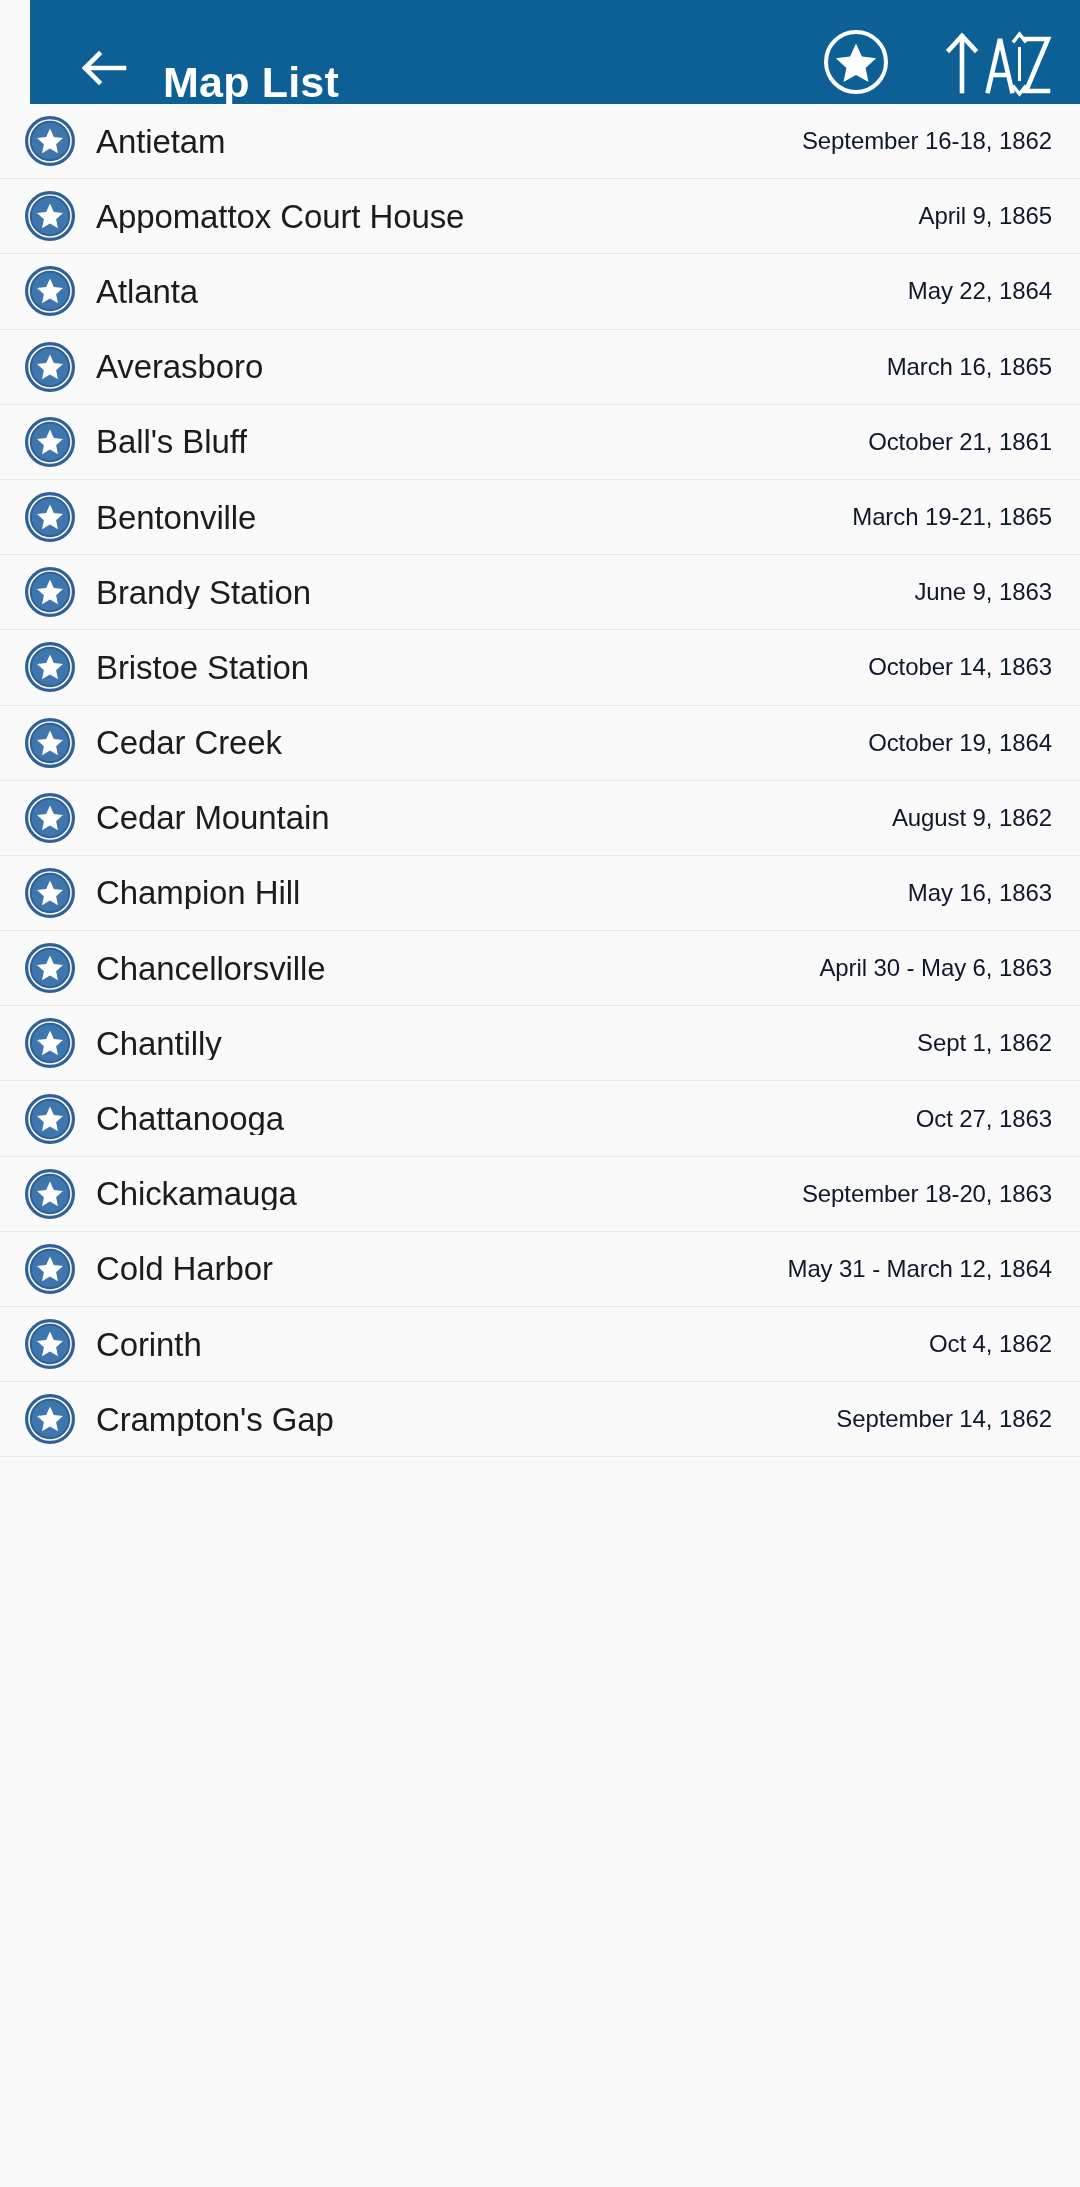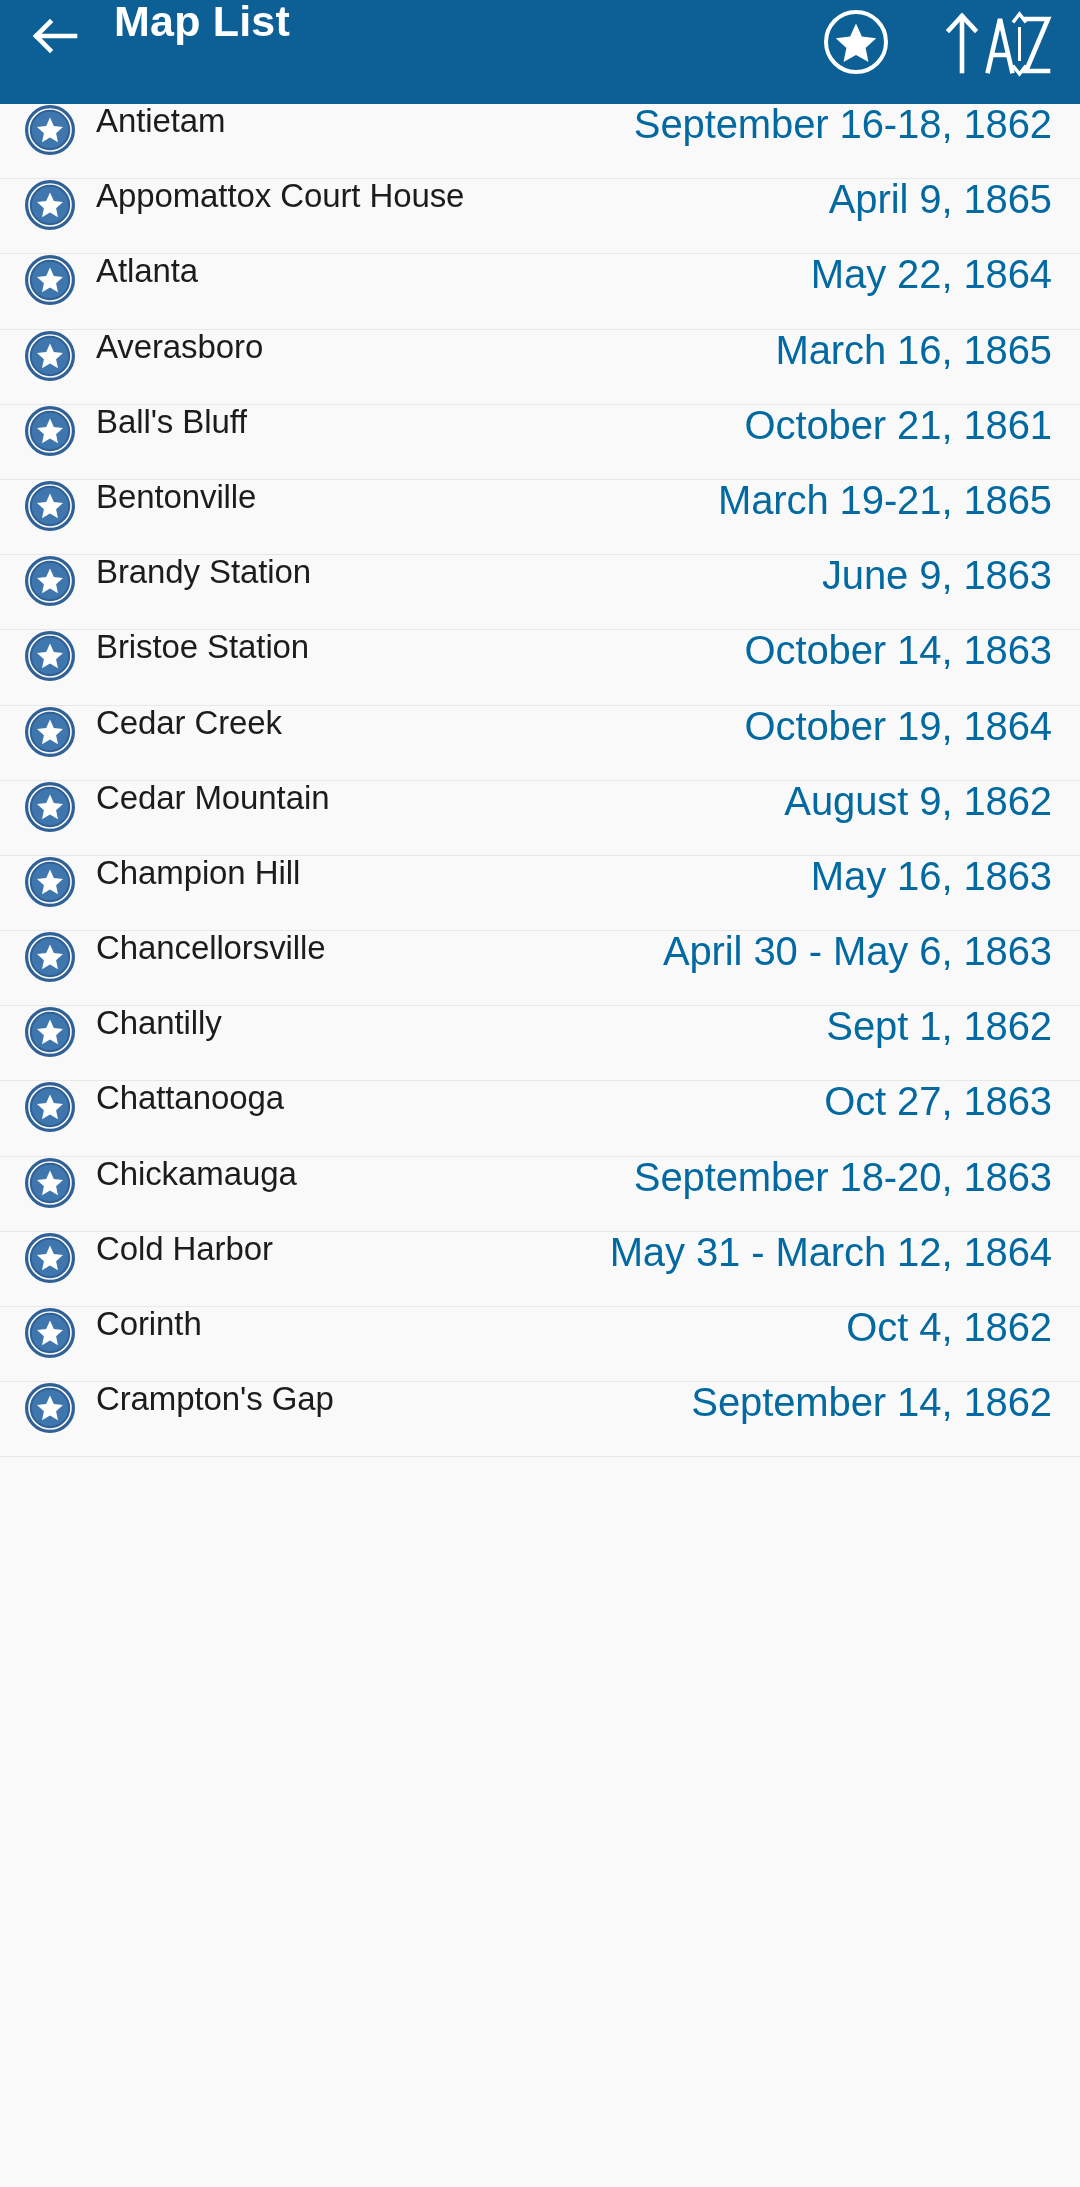--- a/index.html
+++ b/index.html
@@ -19,24 +19,25 @@
     position: relative;
     background: #f9f9f9;
     overflow: hidden;
   }
 
   
   .appbar {
     height: 104px;
     background: #0d6095;
     display: flex;
-    align-items: flex-start;
-    padding: 0 22px 0 18px;
+    align-items: flex-end;
+    padding: 0 22px 0 37px;
     position: relative;
     flex-shrink: 0;
+    margin-left: 30px;
   }
 
   .back-btn {
     width: 72px;
     height: 72px;
     display: flex;
     align-items: center;
     justify-content: center;
     flex-shrink: 0;
     margin-right: 10px;
@@ -83,20 +84,21 @@
     left: 0;
     right: 0;
     bottom: 0;
     background: #f9f9f9;
     overflow: hidden;
   }
 
   .row {
     height: 75.2px;
     display: flex;
+    align-items: center;
     background: #f9f9f9;
     border-bottom: 1px solid #e8e8e8;
     padding: 0 28px 0 24px;
     position: relative;
   }
 
   .row-icon {
     width: 52px;
     height: 52px;
     flex-shrink: 0;
@@ -112,22 +114,22 @@
     color: #1c1c1c;
     line-height: 1;
     white-space: nowrap;
     overflow: hidden;
     letter-spacing: -0.1px;
   }
 
   .row-spacer { flex: 1 1 auto; min-width: 10px; }
 
   .row-date {
-    font-size: 40px;
-    color: #0369a1;
+    font-size: 24px;
+    color: #0f172a;
     line-height: 1;
     white-space: nowrap;
     text-align: right;
     letter-spacing: -0.1px;
   }
 </style>
 </head>
 <body>
 
 <div id="app">

